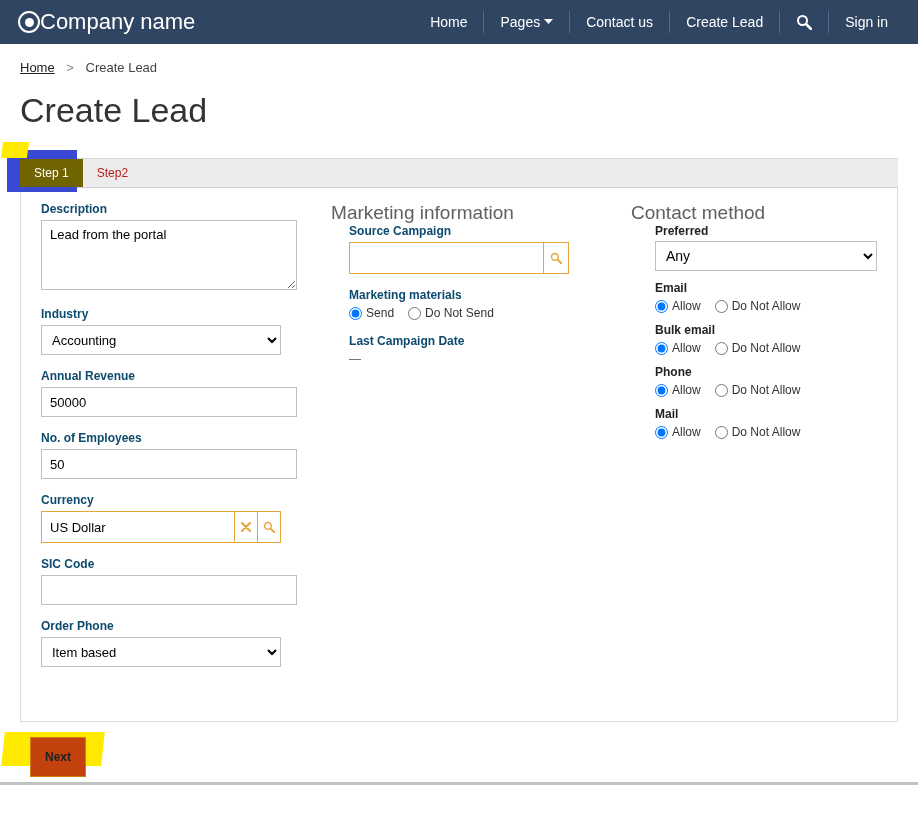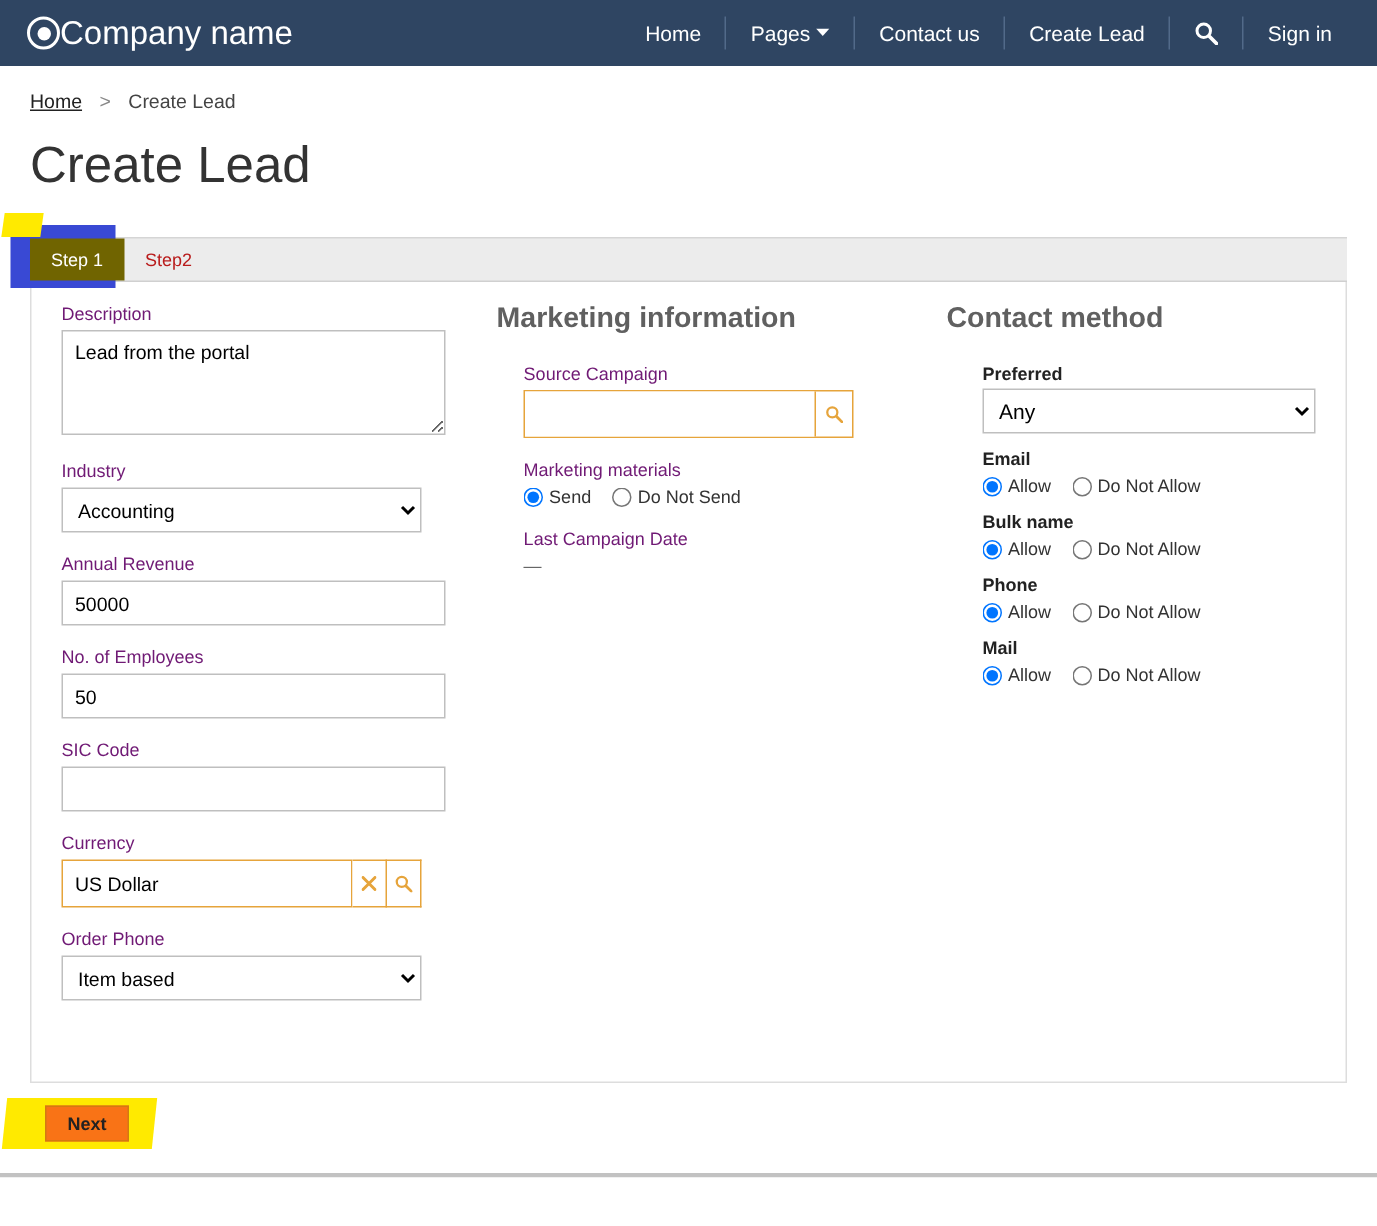--- a/index.html
+++ b/index.html
@@ -33,24 +33,24 @@
     .tab.active { background: #706400; color: #fff; }
     .tab.inactive { color: #b91c1c; }
 
     
     .form-area { border: 1px solid #ddd; border-top: none; margin: 0 20px; padding: 14px 20px 40px 20px; display: flex; gap: 24px; min-height: 530px; }
     .col { }
     .col-left { width: 270px; }
     .col-mid  { width: 280px; }
     .col-right{ flex: 1; }
 
-    .section-head { font-size: 19px; color: #606060; margin-bottom: 18px; font-weight: 700; }
+    .section-head { font-size: 19px; color: #606060; font-weight: 400; }
 
     .fg { margin-bottom: 14px; }
-    .lbl { font-size: 12px; font-weight: normal; color: #701a75; display: block; margin-bottom: 4px; }
+    .lbl { font-size: 12px; font-weight: bold; color: #0c4a6e; display: block; margin-bottom: 4px; }
 
     textarea.inp, input.inp { border: 1px solid #bfbfbf; width: 256px; padding: 6px 8px; font-size: 13px; font-family: inherit; }
     textarea.inp { height: 70px; resize: both; }
     input.inp { height: 30px; }
     select.sel { border: 1px solid #bfbfbf; width: 240px; height: 30px; padding: 4px 6px; font-size: 13px; background: #fff; }
     select.sel-wide { border: 1px solid #bfbfbf; width: 222px; height: 30px; padding: 4px 6px; font-size: 14px; background: #fff; }
 
     .lookup-split { display: flex; width: 240px; height: 32px; }
     .lookup-split input { border: 1px solid #e6a43b; flex: 1; padding: 0 8px; font-size: 13px; outline: none; }
     .lookup-split .btn-x, .lookup-split .btn-s { width: 40px; border: 1px solid #e6a43b; border-left: none; display: flex; align-items: center; justify-content: center; color: #e6a43b; cursor: pointer; background: #fff; font-size: 13px; }
@@ -63,21 +63,21 @@
     .radio-row label { margin-right: 10px; display: flex; align-items: center; gap: 4px; cursor: pointer; }
 
     .dash { color: #666; font-size: 12px; }
 
     .cm-group { margin-bottom: 10px; }
     .cm-label { font-weight: bold; font-size: 12px; color: #222; margin-bottom: 3px; }
 
     
     .next-wrap { position: relative; margin: 14px 0 12px 20px; height: 34px; width: 100px; }
     .hl-next { position: absolute; left: -17px; top: -4px; width: 100px; height: 34px; background: #ffea00; transform: skewX(-6deg); }
-    .btn-next { position: absolute; left: 10px; top: 1px; height: 24px; padding: 0 14px; background: #f97316; border: 1px solid #d47a10; color: #222; font-size: 12px; font-weight: bold; cursor: pointer; }
+    .btn-next { position: absolute; left: 10px; top: 1px; height: 40px; padding: 0 14px; background: #c2410c; border: 1px solid #d47a10; color: #222; font-size: 12px; font-weight: bold; cursor: pointer; }
 
     .page-rule { height: 3px; background: #c2c2c2; margin-top: 8px; }
 
     svg { display: block; }
   </style>
 </head>
 <body>
 
 <div class="topbar">
   <div class="brand">
@@ -145,24 +145,20 @@
       <label class="lbl">Industry</label>
       <select class="sel"><option>Accounting</option></select>
     </div>
     <div class="fg">
       <label class="lbl">Annual Revenue</label>
       <input class="inp" value="50000" style="">
     </div>
     <div class="fg">
       <label class="lbl">No. of Employees</label>
       <input class="inp" value="50" style="">
-    </div>
-    <div class="fg">
-      <label class="lbl">SIC Code</label>
-      <input class="inp" value="" style="">
     </div>
     <div class="fg">
       <label class="lbl">Currency</label>
       <div class="lookup-split">
         <input value="US Dollar" style="">
         <div class="btn-x">
           <span>
             <svg width="10" height="10" viewBox="0 0 10 10">
                 <path d="M1 1 L9 9 M9 1 L1 9" stroke="#e6a43b" stroke-width="2" stroke-linecap="round"></path>
               </svg>
@@ -170,20 +166,24 @@
         </div>
         <div class="btn-s">
           <span>
             <svg width="12" height="12" viewBox="0 0 16 16" fill="none">
                 <circle cx="6.5" cy="6.5" r="4.5" stroke="#e6a43b" stroke-width="2"></circle>
                 <line x1="10.5" y1="10.5" x2="15" y2="15" stroke="#e6a43b" stroke-width="2.5" stroke-linecap="round"></line>
               </svg>
           </span>
         </div>
       </div>
+    </div>
+    <div class="fg">
+      <label class="lbl">SIC Code</label>
+      <input class="inp" value="" style="">
     </div>
     <div class="fg">
       <label class="lbl">Order Phone</label>
       <select class="sel"><option>Item based</option></select>
     </div>
   </div>
 
   <div class="col col-mid">
     <h2 class="section-head">Marketing information</h2>
     <div style="padding-left:18px;">
@@ -237,21 +237,21 @@
               <span>Allow</span>
             </label>
           <label>
               <input type="radio" name="em" style="">
               <span>Do Not Allow</span>
             </label>
         </div>
       </div>
 
       <div class="cm-group">
-        <div class="cm-label">Bulk name</div>
+        <div class="cm-label">Bulk email</div>
         <div class="radio-row">
           <label>
               <input type="radio" name="bem" checked="" style="">
               <span>Allow</span>
             </label>
           <label>
               <input type="radio" name="bem" style="">
               <span>Do Not Allow</span>
             </label>
         </div>

